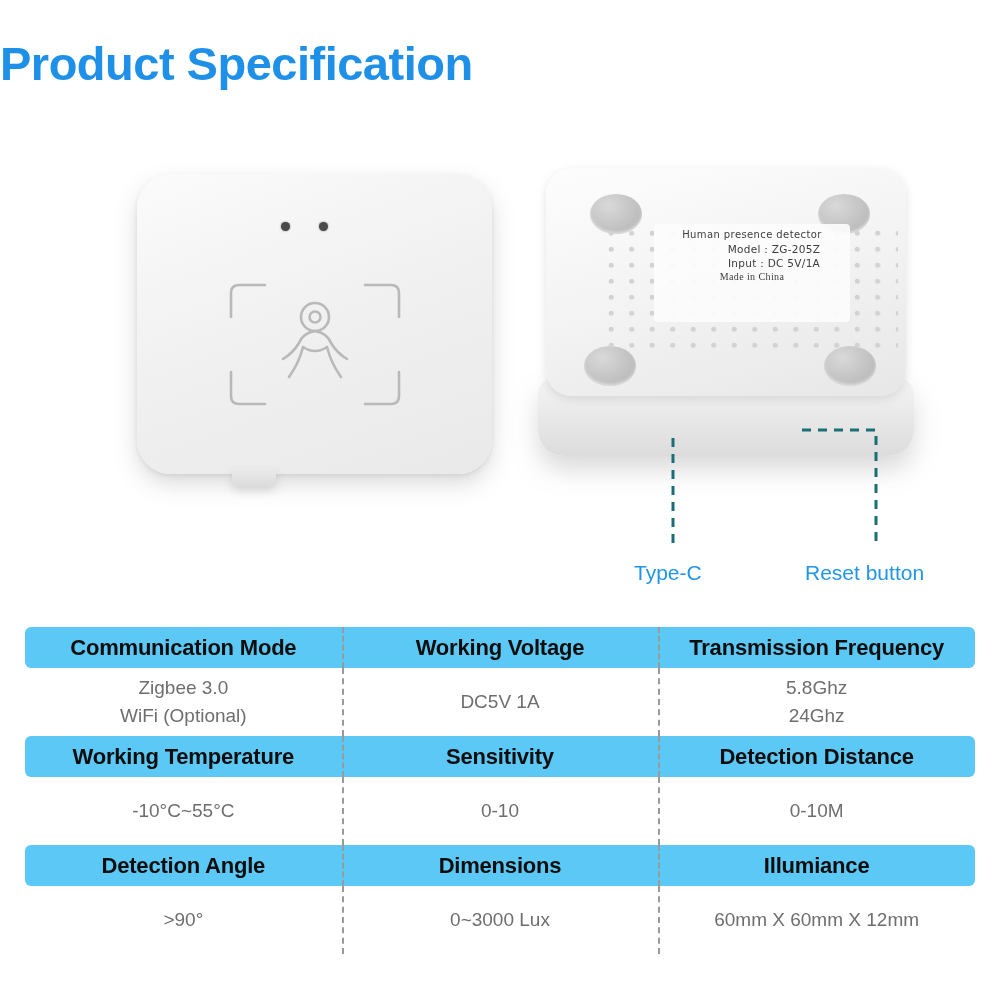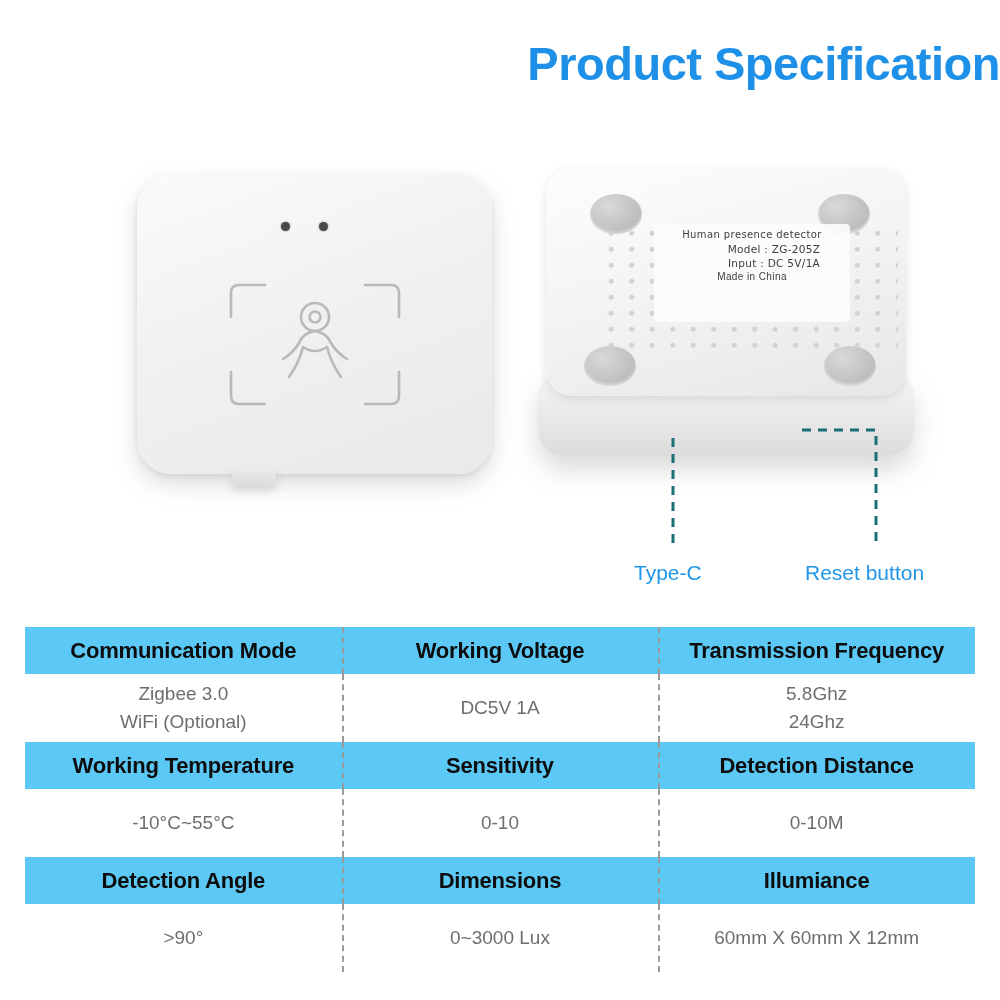--- a/index.html
+++ b/index.html
@@ -8,21 +8,21 @@
     background:#ffffff;
     font-family:"Liberation Sans", sans-serif;
     overflow:hidden;
     position:relative;
   }
 
   
   .title{
     position:absolute;
     top:36px;left:0;width:1000px;
-    text-align:right;
+    text-align:left;
     font-size:47px;
     font-weight:bold;
     color:#1E90E8;
     letter-spacing:-0.5px;
   }
 
   
   .photo-area{position:absolute;top:150px;left:0;width:1000px;height:460px;}
 
   
@@ -82,21 +82,21 @@
     width:196px;height:98px;
     background:rgba(252,252,252,.92);
     border-radius:4px;
     text-align:center;
     padding-top:5px;
     box-sizing:border-box;
   }
   .lbl-title{font-size:10px;color:#3d3d3d;letter-spacing:.4px;margin-bottom:3px;font-family:"DejaVu Sans",sans-serif;}
   .lbl-line{font-size:10.5px;color:#3d3d3d;letter-spacing:.3px;margin-bottom:2px;font-family:"DejaVu Sans",sans-serif;padding-left:44px;}
   .lbl-certs{height:22px;margin:2px 0 1px;}
-  .lbl-made{font-size:10px;color:#3d3d3d;letter-spacing:.4px;font-family:Liberation Sans, sans-serif;}
+  .lbl-made{font-size:10px;color:#3d3d3d;letter-spacing:.4px;font-family:Liberation Serif, serif;}
 
   .usb-port{
     position:absolute;left:122px;top:254px;
     width:74px;height:15px;border-radius:8px;
     background:linear-gradient(180deg,#2c2c2c,#111);
     box-shadow:inset 0 1px 2px rgba(255,255,255,.22), 0 1px 1px rgba(255,255,255,.6);
   }
   .reset-btn{
     position:absolute;left:228px;top:253px;
     width:46px;height:17px;border-radius:9px;
@@ -111,21 +111,21 @@
     color:#2196E8;
     white-space:nowrap;
   }
   .callout-typec{left:634px;top:561px;}
   .callout-reset{left:805px;top:561px;}
   .lead{position:absolute;}
 
   
   .spec-table{position:absolute;left:25px;top:627px;width:950px;}
   .row{display:flex;width:100%;position:relative;}
-  .row.head{background:#5BC8F5;height:47px;}
+  .row.head{background:#5BC8F5;height:41px;border-radius:6px;}
   .row.vals{background:#ffffff;height:68px;}
   .cell{
     flex:0 0 33.3333%;
     display:flex;align-items:center;justify-content:center;
     text-align:center;
     box-sizing:border-box;
     position:relative;
     z-index:2;
   }
   .row.head .cell{

